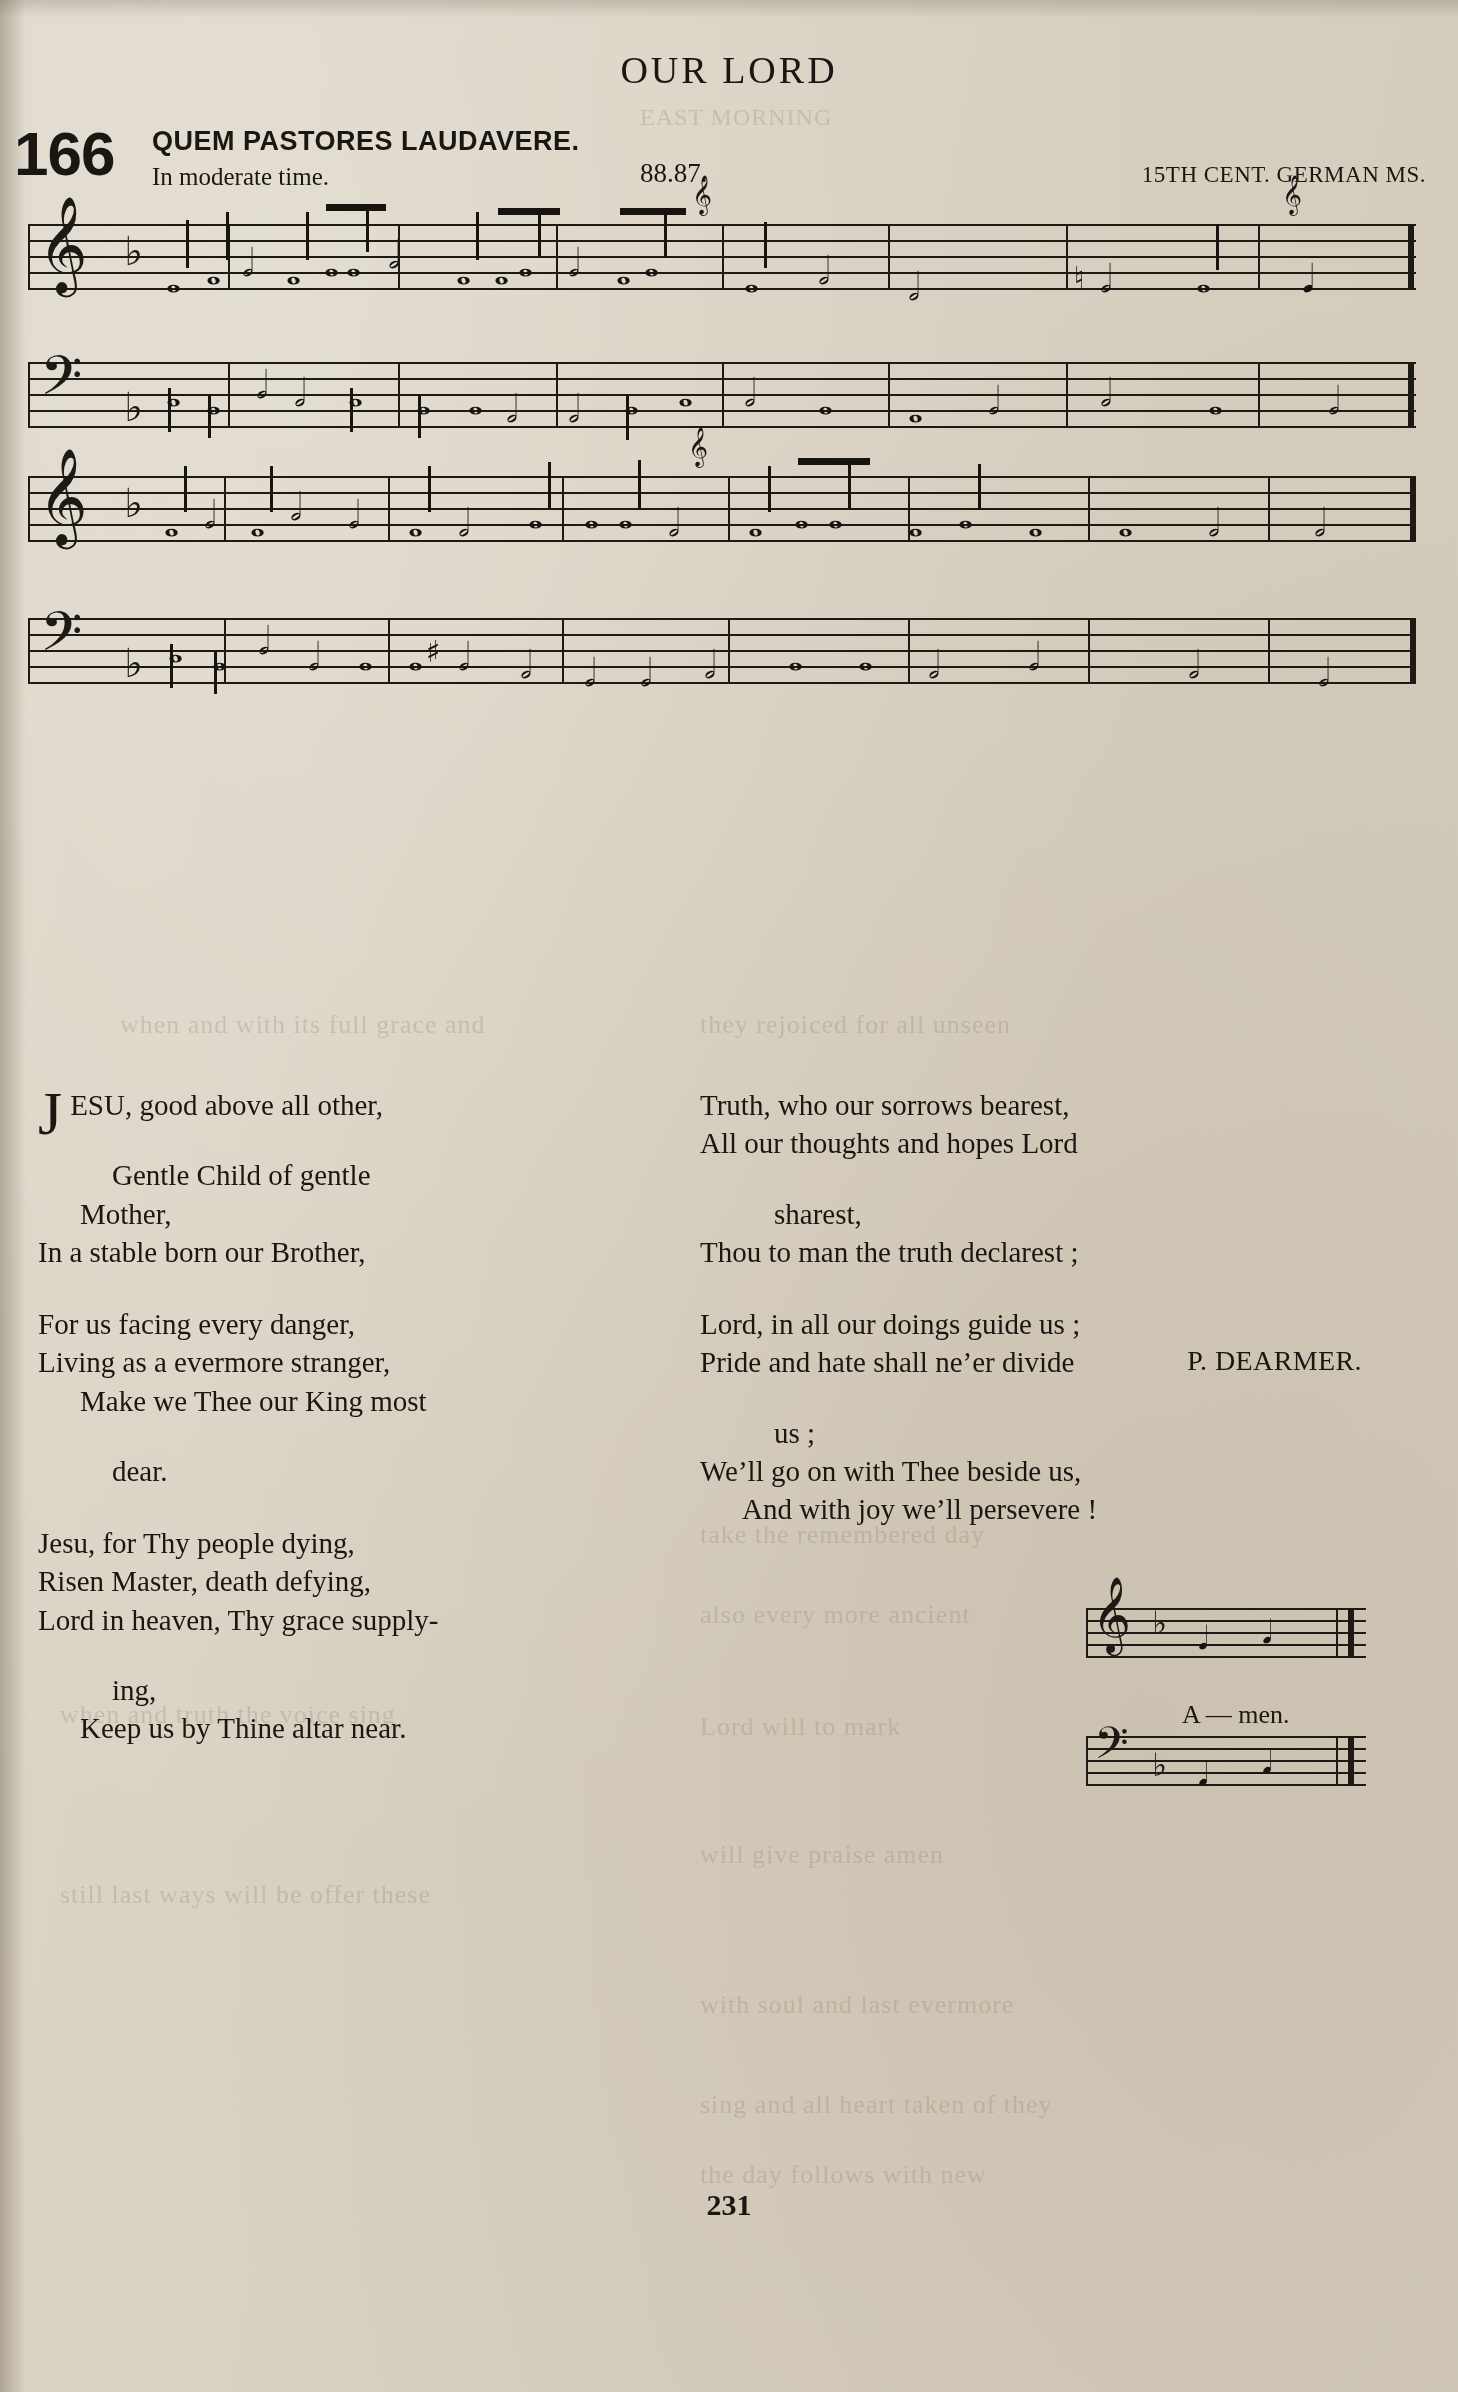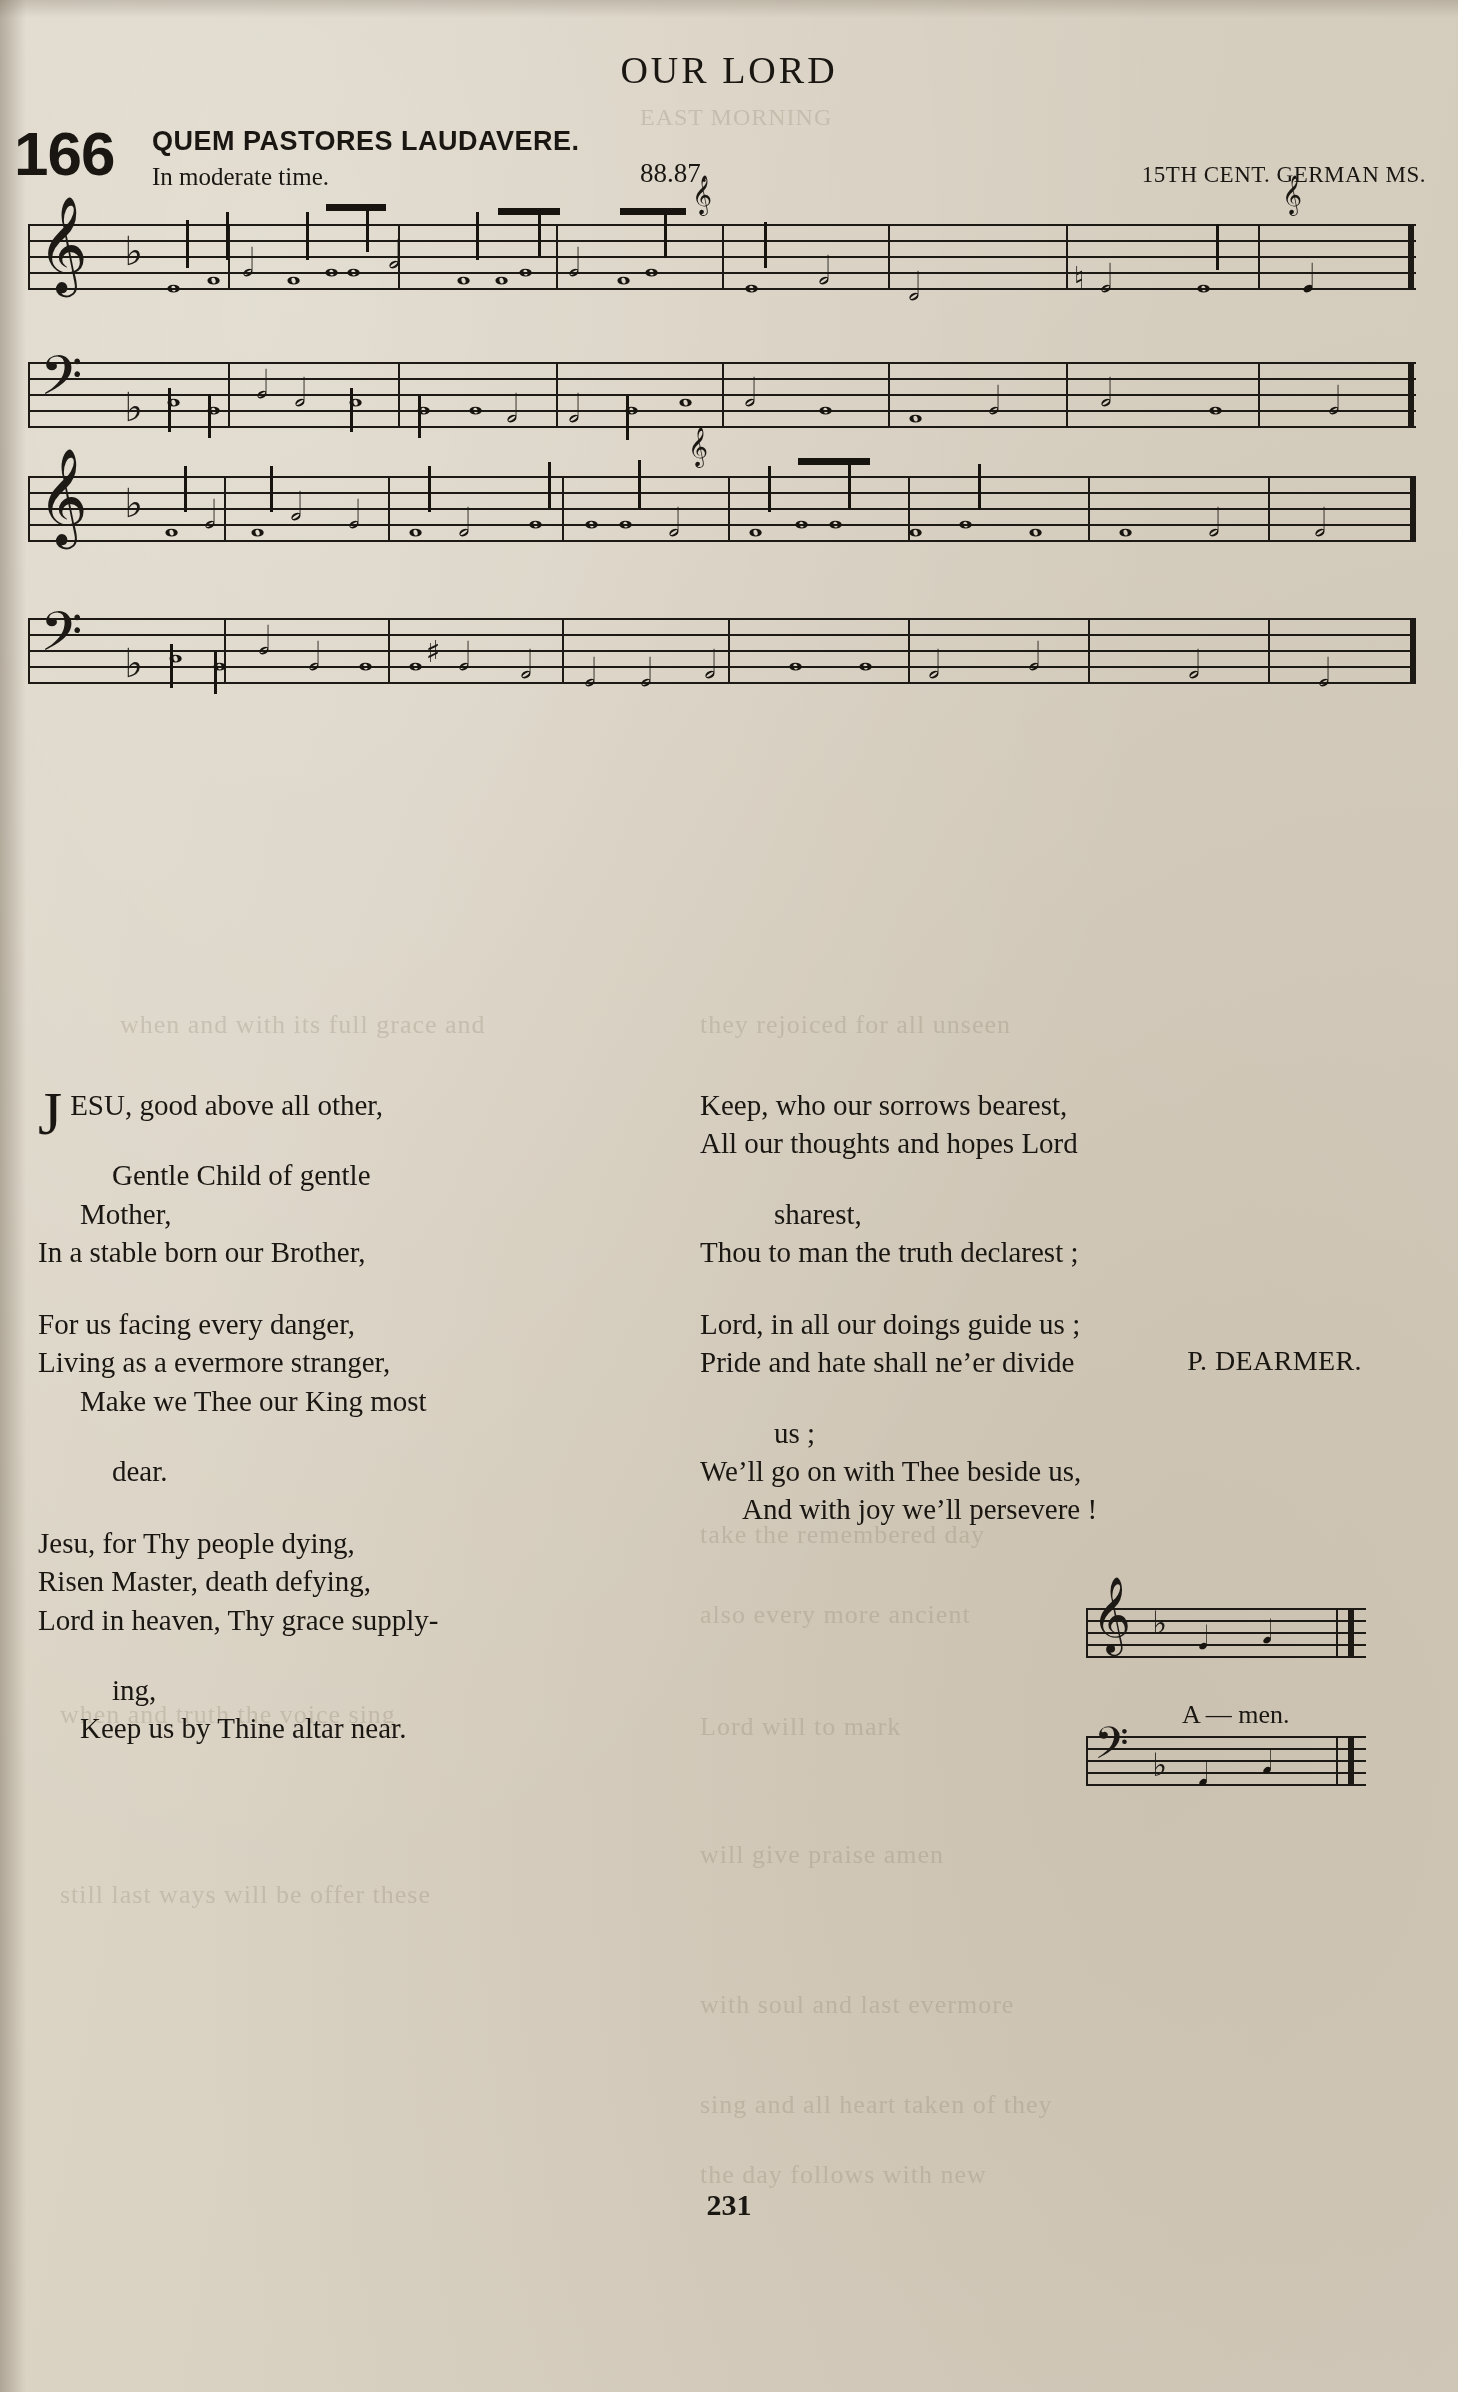--- a/index.html
+++ b/index.html
@@ -448,21 +448,21 @@
       <div>Lord in heaven, Thy grace supply-</div>
       <div class="ind2">ing,</div>
       <div class="ind1">Keep us by Thine altar near.</div>
     </div>
 
   </div>
 
   <div class="col col-right">
 
     <div class="stanza">
-      <div>Keep, who our sorrows bearest,</div>
+      <div>Truth, who our sorrows bearest,</div>
       <div>All  our  thoughts  and  hopes  Lord</div>
       <div class="ind2">sharest,</div>
       <div>Thou to man the truth declarest ;</div>
     </div>
 
     <div class="stanza">
       <div>Lord, in all our doings guide us ;</div>
       <div>Pride  and  hate  shall  ne’er  divide</div>
       <div class="ind2">us ;</div>
       <div>We’ll go on with Thee beside us,</div>

